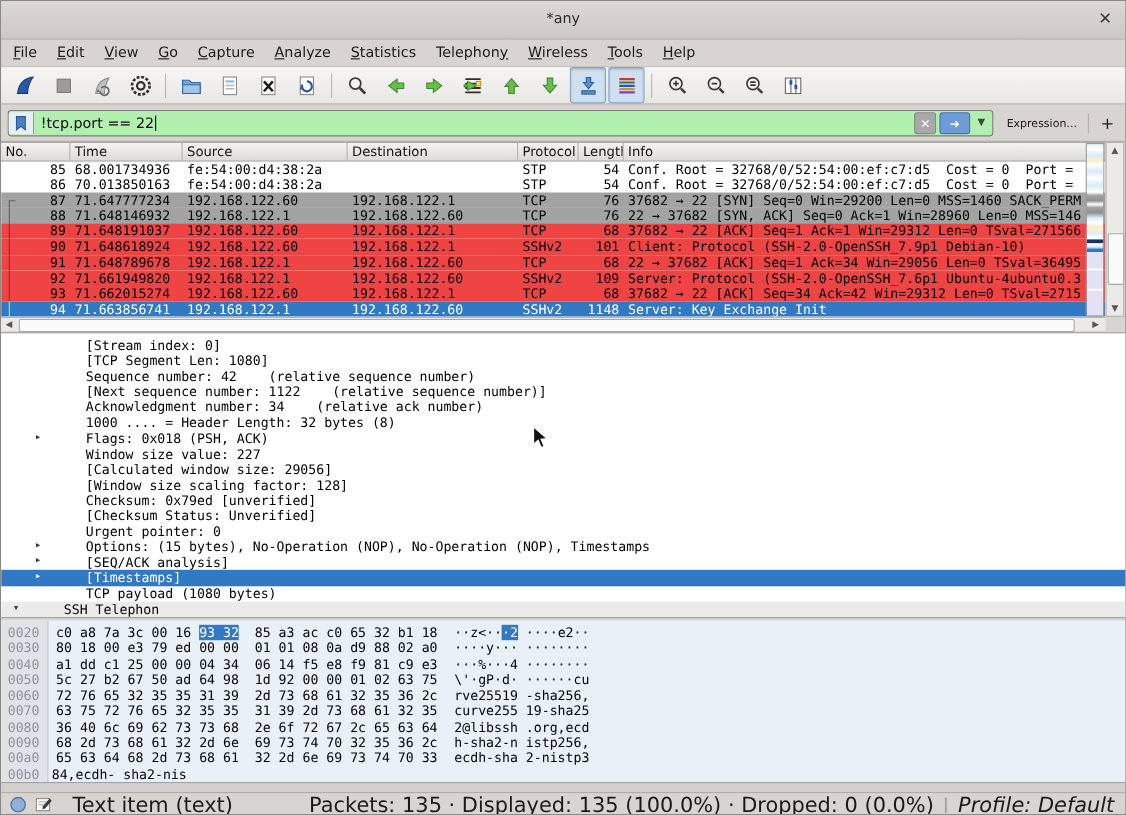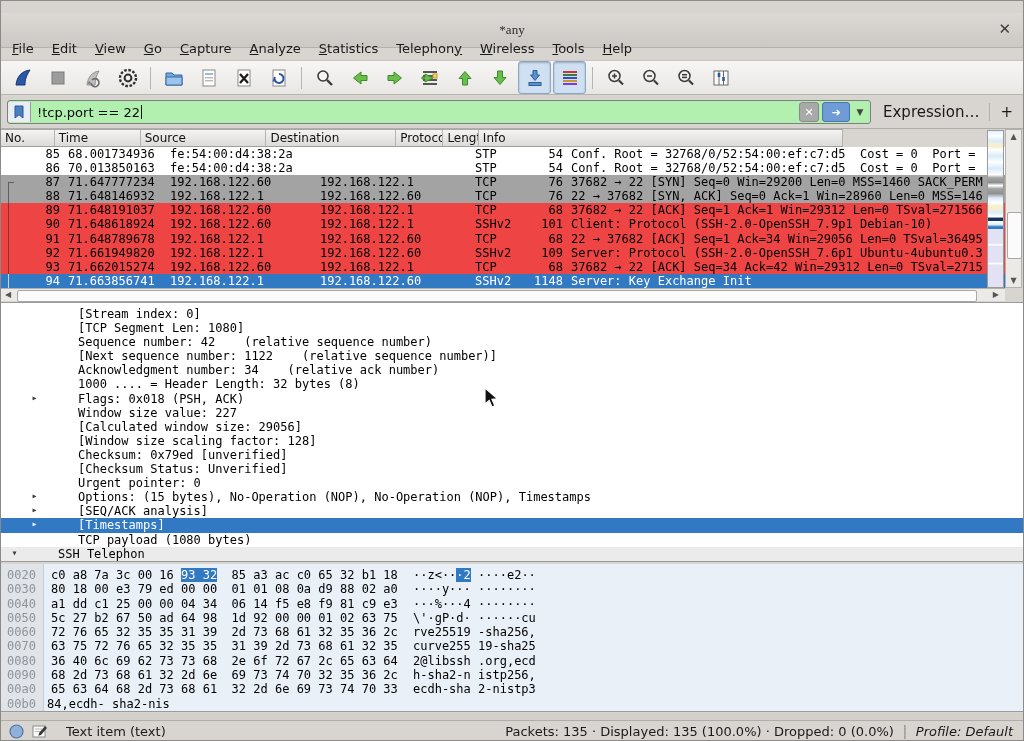--- a/index.html
+++ b/index.html
@@ -1,18 +1,18 @@
 <!DOCTYPE html>
 <html><head>
 <meta charset="utf-8">
 <style>
   html,body{margin:0;padding:0;background:#555;}
   #win{position:relative;width:1024px;height:741px;background:#d8d4d0;font-family:"DejaVu Sans","Liberation Sans",sans-serif;overflow:hidden;border:1px solid #8a8a8a;box-sizing:border-box;}
   
-  #titlebar{position:absolute;left:0;top:12px;width:100%;height:34px;background:linear-gradient(180deg,#dcd8d4,#ccc8c4);border-bottom:1px solid #b4b0ac;font-family:Liberation Serif, serif;}
+  #titlebar{position:absolute;left:0;top:0;width:100%;height:34px;background:linear-gradient(180deg,#dcd8d4,#ccc8c4);border-bottom:1px solid #b4b0ac;}
   #title{position:absolute;left:0;right:0;top:9px;text-align:center;font-size:13px;color:#2d2d2d;}
   #closebtn{position:absolute;right:12px;top:8px;font-size:15px;color:#3a3a3a;cursor:default;line-height:16px;}
   
   #menubar{position:absolute;left:2px;top:35px;height:24px;display:flex;align-items:center;}
   .menu-item{padding:3px 9px;font-size:13px;color:#1a1a1a;}
   .menu-item u{text-decoration:underline;}
   
   #toolbar{position:absolute;left:0;top:59px;width:100%;height:35px;background:linear-gradient(180deg,#f7f6f5,#e9e7e4);border-top:1px solid #c8c4c0;border-bottom:1px solid #b8b4b0;display:flex;align-items:center;padding-left:4px;box-sizing:border-box;}
   .tbtn{width:27px;height:27px;border:1px solid transparent;background:transparent;margin:0 1px;padding:2px;border-radius:3px;display:flex;align-items:center;justify-content:center;}
   .tbtn.pressed{background:#cfe0f2;border:1px solid #89a8c8;box-shadow:inset 0 1px 2px rgba(0,0,0,.25);}
@@ -21,25 +21,25 @@
   #filterbar{position:absolute;left:0;top:95px;width:100%;height:32px;background:#d8d4d0;border-bottom:1px solid #b0aca8;display:flex;align-items:center;}
   #filterfield{position:relative;margin-left:6px;width:896px;height:22px;background:#b2f0b0;border:1px solid #7f7f7f;border-radius:3px;display:flex;align-items:center;}
   #bookmarkbtn{width:22px;height:20px;background:#e9eef5;border-right:1px solid #9a9a9a;border-radius:2px 0 0 2px;display:flex;align-items:center;justify-content:center;}
   #filtertext{font-size:13px;color:#0a0a0a;margin-left:6px;white-space:pre;}
   #fcaret{width:1px;height:14px;background:#111;margin-left:1px;}
   #fspacer{flex:1;}
   .fctl{height:18px;display:flex;align-items:center;justify-content:center;border-radius:3px;margin-right:3px;font-size:11px;}
   #clearbtn{width:18px;background:#a9a9a9;color:#fff;border:1px solid #8a8a8a;font-weight:bold;}
   #applybtn{width:26px;background:#6f9bd6;border:1px solid #4a74ae;color:#fff;}
   #filterdd{width:14px;color:#444;font-size:9px;}
-  #exprbtn{font-size:15px;color:#1a1a1a;margin-left:12px;}
+  #exprbtn{font-size:10px;color:#1a1a1a;margin-left:12px;}
   #fsep2{width:1px;height:18px;background:#b4b0ac;margin:0 10px;}
   #addbtn{font-size:15px;color:#1a1a1a;margin-right:10px;}
   
-  #plheader{position:absolute;left:0;top:128px;width:842px;height:18px;background:linear-gradient(180deg,#f4f3f2,#dddbd8);border-top:1px solid #a8a8a8;border-bottom:1px solid #a0a0a0;display:flex;box-sizing:border-box;justify-content:flex-end;}
+  #plheader{position:absolute;left:0;top:128px;width:1004px;height:18px;background:linear-gradient(180deg,#f4f3f2,#dddbd8);border-top:1px solid #a8a8a8;border-bottom:1px solid #a0a0a0;display:flex;box-sizing:border-box;justify-content:flex-end;}
   .hcell{font-size:12px;color:#111;padding:1px 4px 0 4px;border-right:1px solid #b6b4b0;box-sizing:border-box;overflow:hidden;white-space:nowrap;}
   #plbody{position:absolute;left:0;top:146px;width:1004px;height:141px;background:#fff;overflow:hidden;font-family:"DejaVu Sans Mono","Liberation Mono",monospace;font-size:12px;}
   .prow{position:relative;height:14.1px;display:flex;white-space:pre;color:#000;}
   .prow.white{background:#ffffff;}
   .prow.gray{background:#a3a3a3;}
   .prow.lav{background:#ef4444;}
   .prow.sel{background:#3279c4;color:#fff;}
   .pcell{padding:0 4px;overflow:hidden;box-sizing:border-box;flex-shrink:0;}
   .r{text-align:right;}
   .pmark{position:absolute;left:7px;top:0;bottom:0;width:5px;border-left:1px solid rgba(40,40,40,.55);}
@@ -63,21 +63,21 @@
   
   #hexpane{position:absolute;left:0;top:563px;width:1024px;height:148px;background:#e9f0f8;border-bottom:1px solid #9a9a9a;overflow:hidden;font-family:"DejaVu Sans Mono","Liberation Mono",monospace;font-size:12px;box-sizing:border-box;padding-top:4px;}
   #hexoffcol{position:absolute;left:0;top:0;bottom:0;width:42px;background:#e0e3e7;border-right:1px solid #c8ccd2;}
   .hxrow{position:relative;height:14.3px;display:flex;white-space:pre;color:#000;}
   .hoff{width:34px;padding-left:6px;color:#8d949c;flex-shrink:0;}
   .hbytes{margin-left:10px;width:356px;flex-shrink:0;}
   .hascii{margin-left:6px;}
   .hl{background:#3279c4;color:#fff;}
   
   #splitter{position:absolute;left:0;top:712px;width:100%;height:7px;background:#d4d0cc;}
-  #statusbar{position:absolute;left:0;top:719px;width:100%;height:22px;background:#d8d4d0;border-top:1px solid #b0aca8;display:flex;align-items:center;font-size:13px;color:#1a1a1a;box-sizing:border-box;}
+  #statusbar{position:absolute;left:0;top:719px;width:100%;height:22px;background:#d8d4d0;border-top:1px solid #b0aca8;display:flex;align-items:center;font-size:19px;color:#1a1a1a;box-sizing:border-box;}
   #sb-left{display:flex;align-items:center;gap:8px;margin-left:8px;}
   #sb-itemtext{margin-left:18px;}
   #sb-spacer{flex:1;}
   .sbsep{width:1px;height:14px;background:#b0aca8;margin:0 10px;border-left:1px dotted #999;}
   #sb-profile{margin-right:10px;font-style:italic;}
   
   #cursor{position:absolute;left:483px;top:386px;pointer-events:none;}
 </style>
 </head>
 <body>

